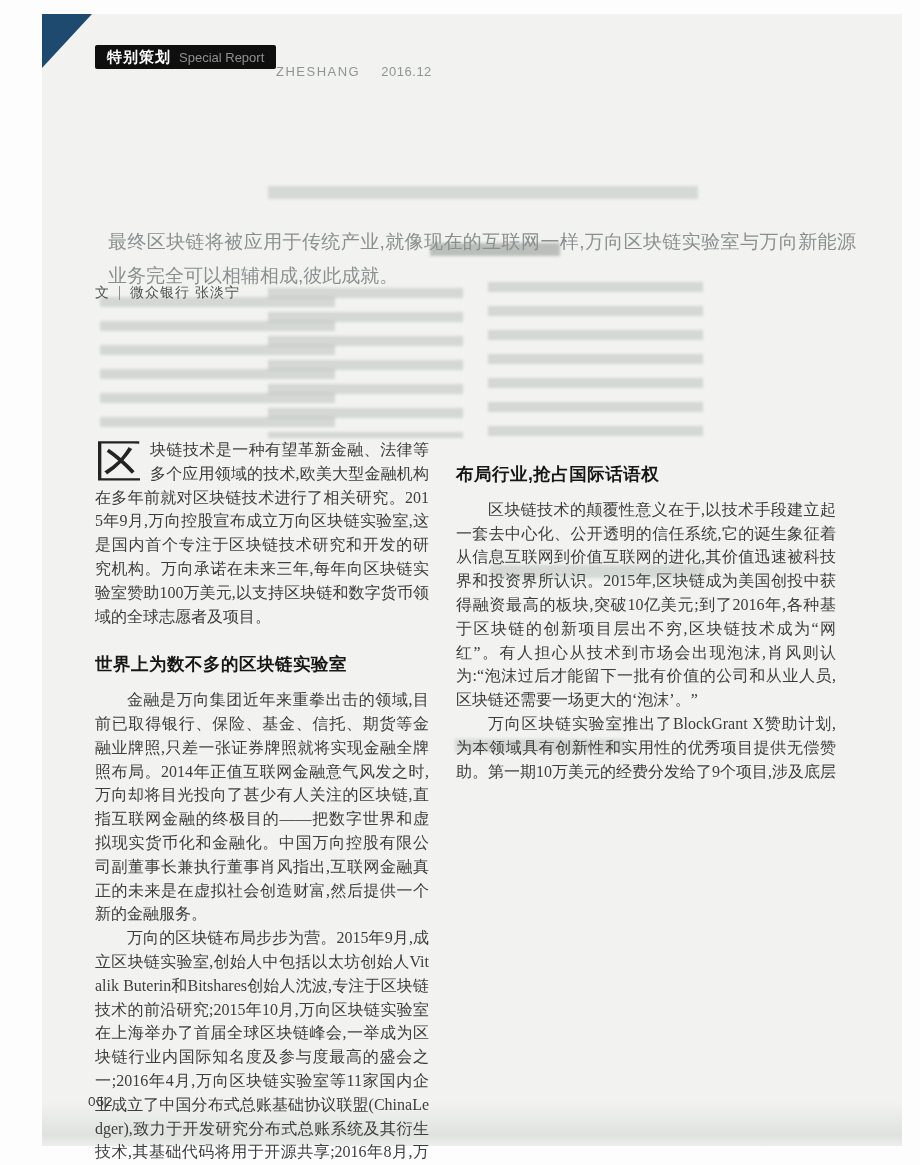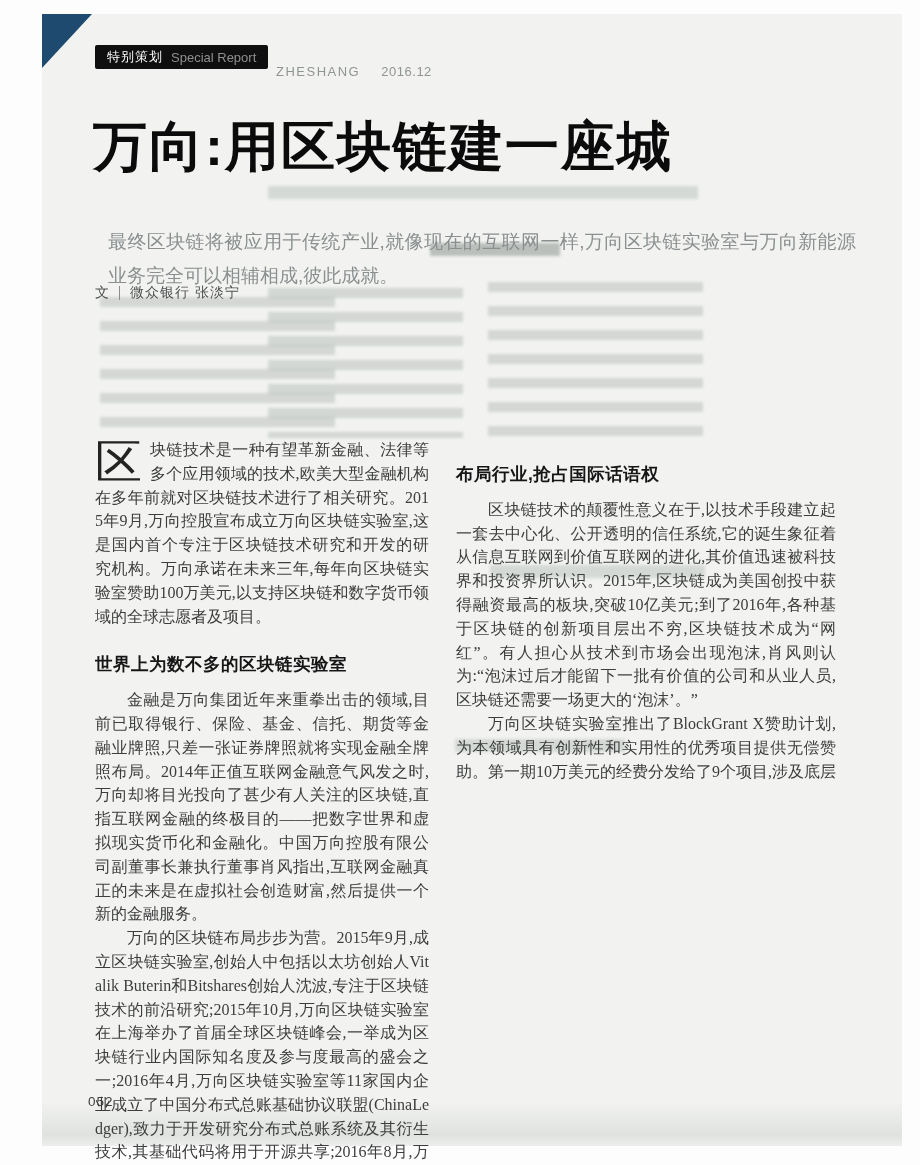--- a/index.html
+++ b/index.html
@@ -21,21 +21,21 @@
     position:absolute; left:42px; top:14px; width:50px; height:54px;
     background:var(--corner_blue,#1d4a6e);
     clip-path:polygon(0 0, 100% 0, 0 100%);
   }
   
   .tagbox {
     position:absolute; left:95px; top:45px; height:24px;
     background:var(--tag_bg,#0f0f0f); color:#ffffff;
     display:flex; align-items:center; gap:8px; padding:0 12px; border-radius:2px;
   }
-  .tag-cn { font-weight:normal; font-size:13px; letter-spacing:1px; }
+  .tag-cn { font-weight:bold; font-size:15px; letter-spacing:1px; }
   .tag-en { color:#909090; font-size:13px; }
   .masthead {
     position:absolute; left:276px; top:64px; color:var(--muted,#8f9494);
     font-size:13px; letter-spacing:1.5px;
   }
   .masthead .issue { margin-left:16px; letter-spacing:0.5px; }
   
   .title {
     position:absolute; left:93px; top:110px; margin:0;
     font-size:54px; line-height:72px; font-weight:800; color:#0b0b0b; letter-spacing:2px;
@@ -110,21 +110,20 @@
 
   <div class="tagbox">
     <span class="tag-cn">特别策划</span>
     <span class="tag-en">Special Report</span>
   </div>
   <div class="masthead">
     <span class="mag">ZHESHANG</span>
     <span class="issue">2016.12</span>
   </div>
 
-  <h1 class="title">万向:用区块链建一座城</h1>
   <p class="dek">最终区块链将被应用于传统产业,就像现在的互联网一样,万向区块链实验室与万向新能源业务完全可以相辅相成,彼此成就。</p>
   <div class="byline">
     <span>文</span>
     <span class="byline-divider"></span>
     <span class="byline-author">微众银行 张淡宁</span>
   </div>
 
   <div class="columns">
     <div class="col col-left">
       <p class="para"><span class="dropcap">区</span><span>块链技术是一种有望革新金融、法律等多个应用领域的技术,欧美大型金融机构在多年前就对区块链技术进行了相关研究。2015年9月,万向控股宣布成立万向区块链实验室,这是国内首个专注于区块链技术研究和开发的研究机构。万向承诺在未来三年,每年向区块链实验室赞助100万美元,以支持区块链和数字货币领域的全球志愿者及项目。</span></p>

